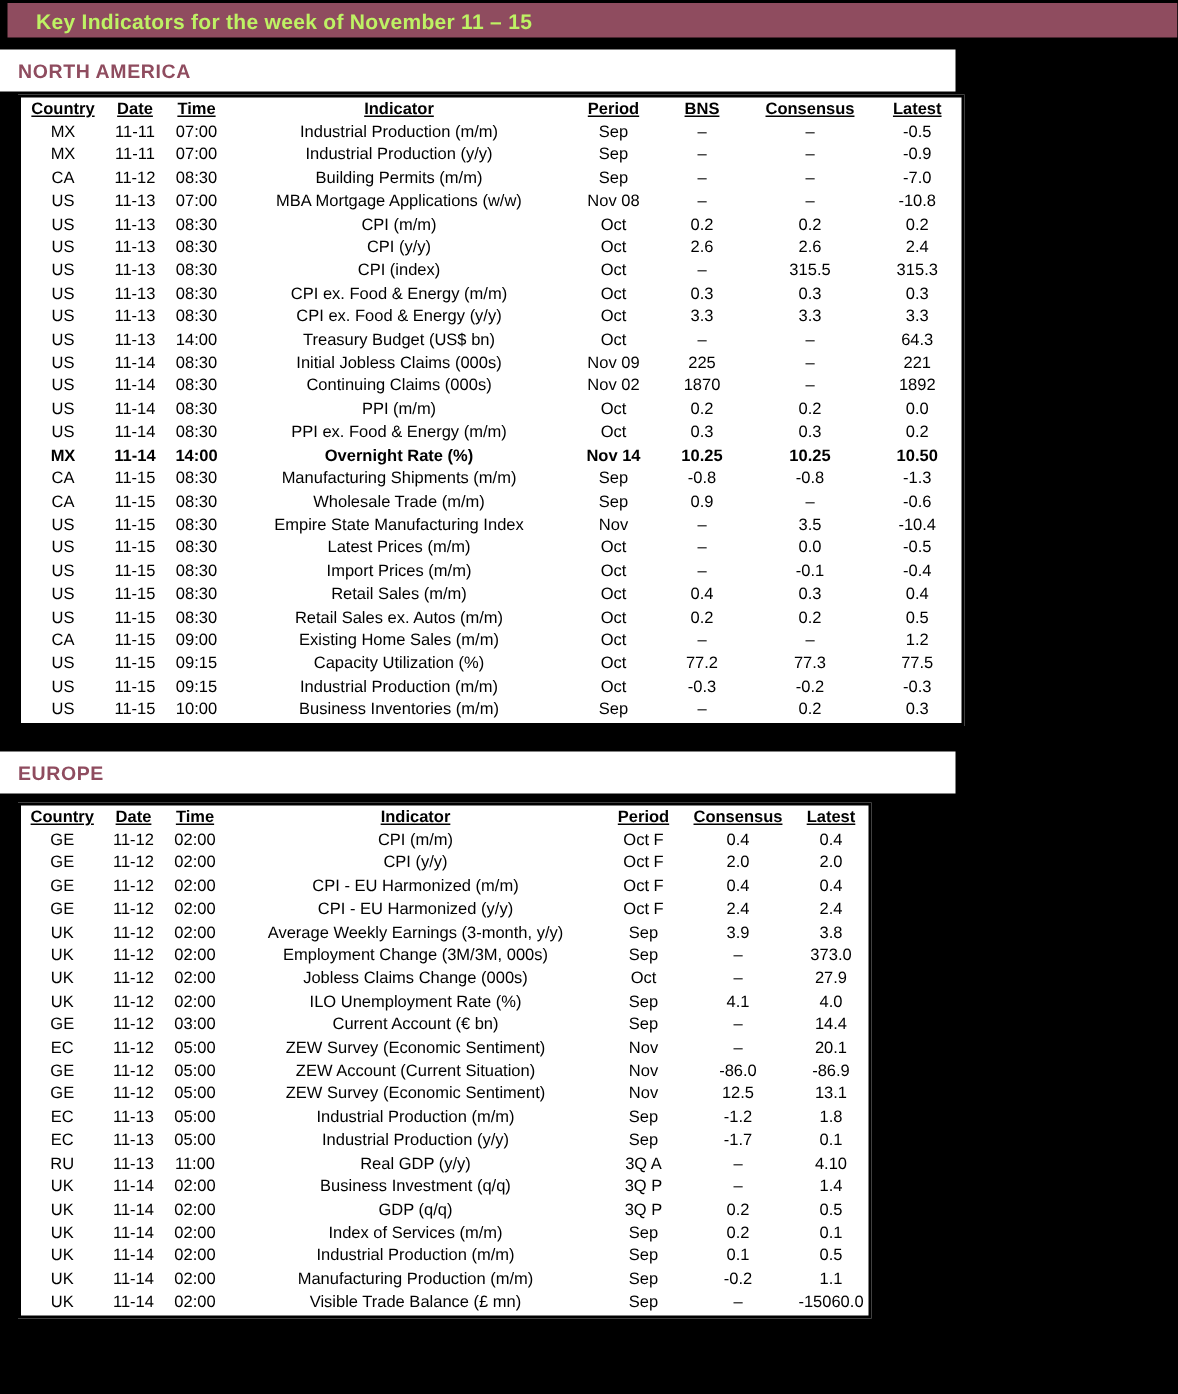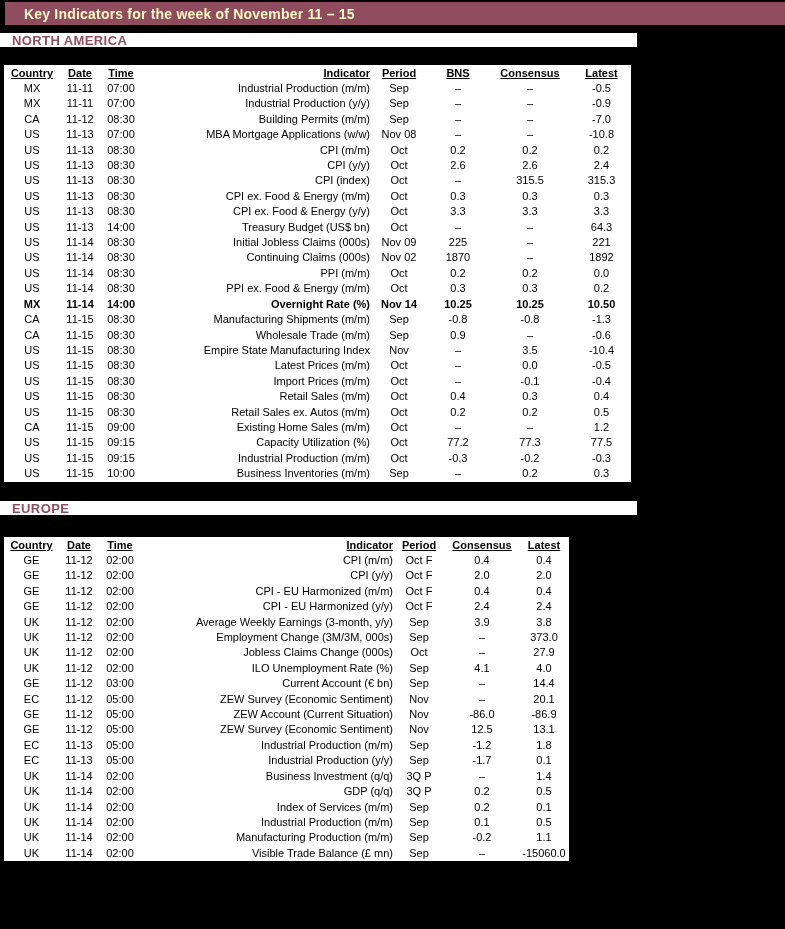--- a/index.html
+++ b/index.html
@@ -11,49 +11,49 @@
     font-family: "Liberation Sans", sans-serif;
     overflow: hidden;
   }
   .title-bar {
     position: absolute;
     left: 5px;
     top: 2px;
     width: 780px;
     height: 23px;
     background: #8F4C5F;
-    color: #fef9c3;
+    color: #bef264;
     font-weight: bold;
     font-size: 14px;
     display: flex;
     align-items: center;
     padding-left: 19px;
     box-sizing: border-box;
     letter-spacing: 0.2px;
   }
   .section-bar {
     position: absolute;
     left: 0;
     width: 637px;
-    height: 14px;
+    height: 28px;
     background: #ffffff;
     color: #8F4C5F;
     font-weight: bold;
     font-size: 13px;
     display: flex;
     align-items: center;
     padding-left: 12px;
     box-sizing: border-box;
     letter-spacing: 0.4px;
   }
   #na-bar { top: 33px; }
   #eu-bar { top: 501px; }
   .table-wrap {
     position: absolute;
-    left: 2px;
+    left: 12px;
     background: #ffffff;
     border: 2px solid #000000;
     box-sizing: border-box;
   }
   #na-wrap { top: 63px; width: 631px; }
   #eu-wrap { top: 535px; width: 569px; }
   table {
     border-collapse: collapse;
     width: 100%;
     table-layout: fixed;
@@ -68,21 +68,21 @@
     overflow: hidden;
     text-align: center;
     font-weight: normal;
   }
   thead th {
     font-weight: bold;
     text-decoration: underline;
     height: 16px;
     line-height: 16px;
   }
-  .c3 { text-align: right; }
+  .c3 { text-align: center; }
   tr.bold td { font-weight: bold; }
   
   #na-table .c0 { width: 56px; }
   #na-table .c1 { width: 40px; }
   #na-table .c2 { width: 42px; }
   #na-table .c3 { width: 228px; }
   #na-table .c4 { width: 58px; }
   #na-table .c5 { width: 60px; }
   #na-table .c6 { width: 84px; }
   #na-table .c7 { width: 59px; }
@@ -523,20 +523,29 @@
         <tr>
           <td class="c0">EC</td>
           <td class="c1">11-13</td>
           <td class="c2">05:00</td>
           <td class="c3">Industrial Production (y/y)</td>
           <td class="c4">Sep</td>
           <td class="c5">-1.7</td>
           <td class="c6">0.1</td>
         </tr>
         <tr>
+          <td class="c0">RU</td>
+          <td class="c1">11-13</td>
+          <td class="c2">11:00</td>
+          <td class="c3">Real GDP (y/y)</td>
+          <td class="c4">3Q A</td>
+          <td class="c5">–</td>
+          <td class="c6">4.10</td>
+        </tr>
+        <tr>
           <td class="c0">UK</td>
           <td class="c1">11-14</td>
           <td class="c2">02:00</td>
           <td class="c3">Business Investment (q/q)</td>
           <td class="c4">3Q P</td>
           <td class="c5">–</td>
           <td class="c6">1.4</td>
         </tr>
         <tr>
           <td class="c0">UK</td>

